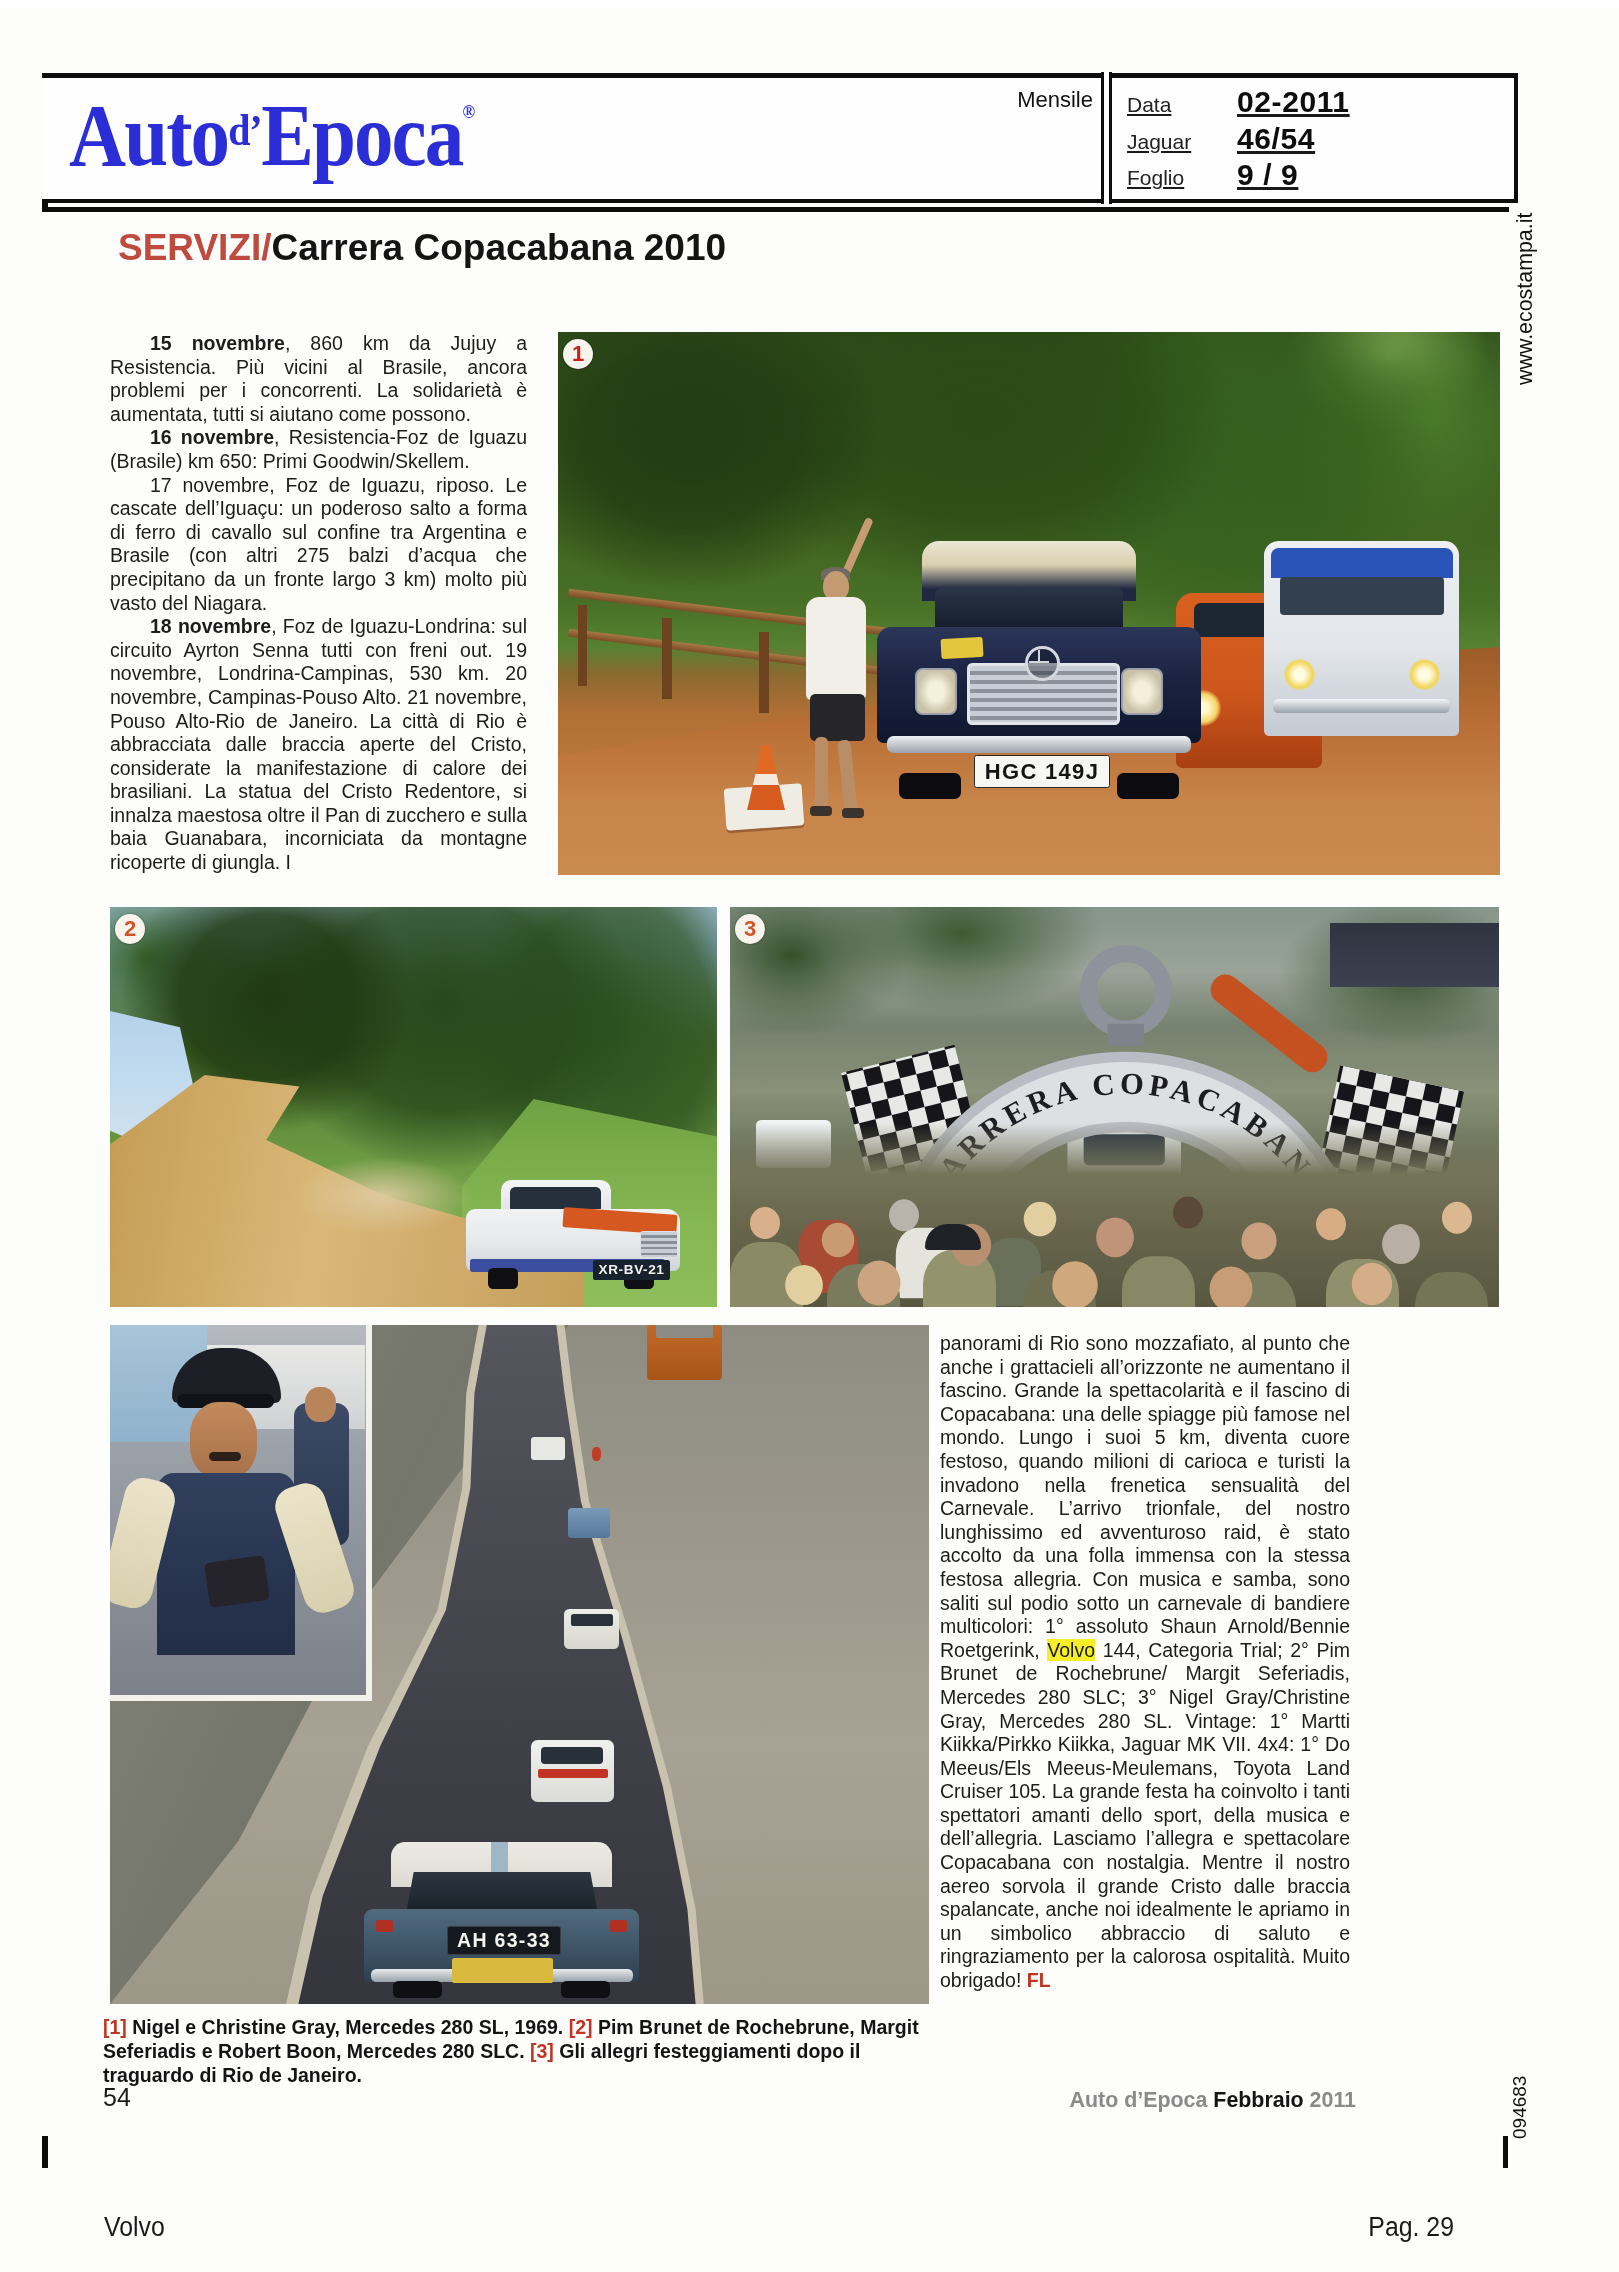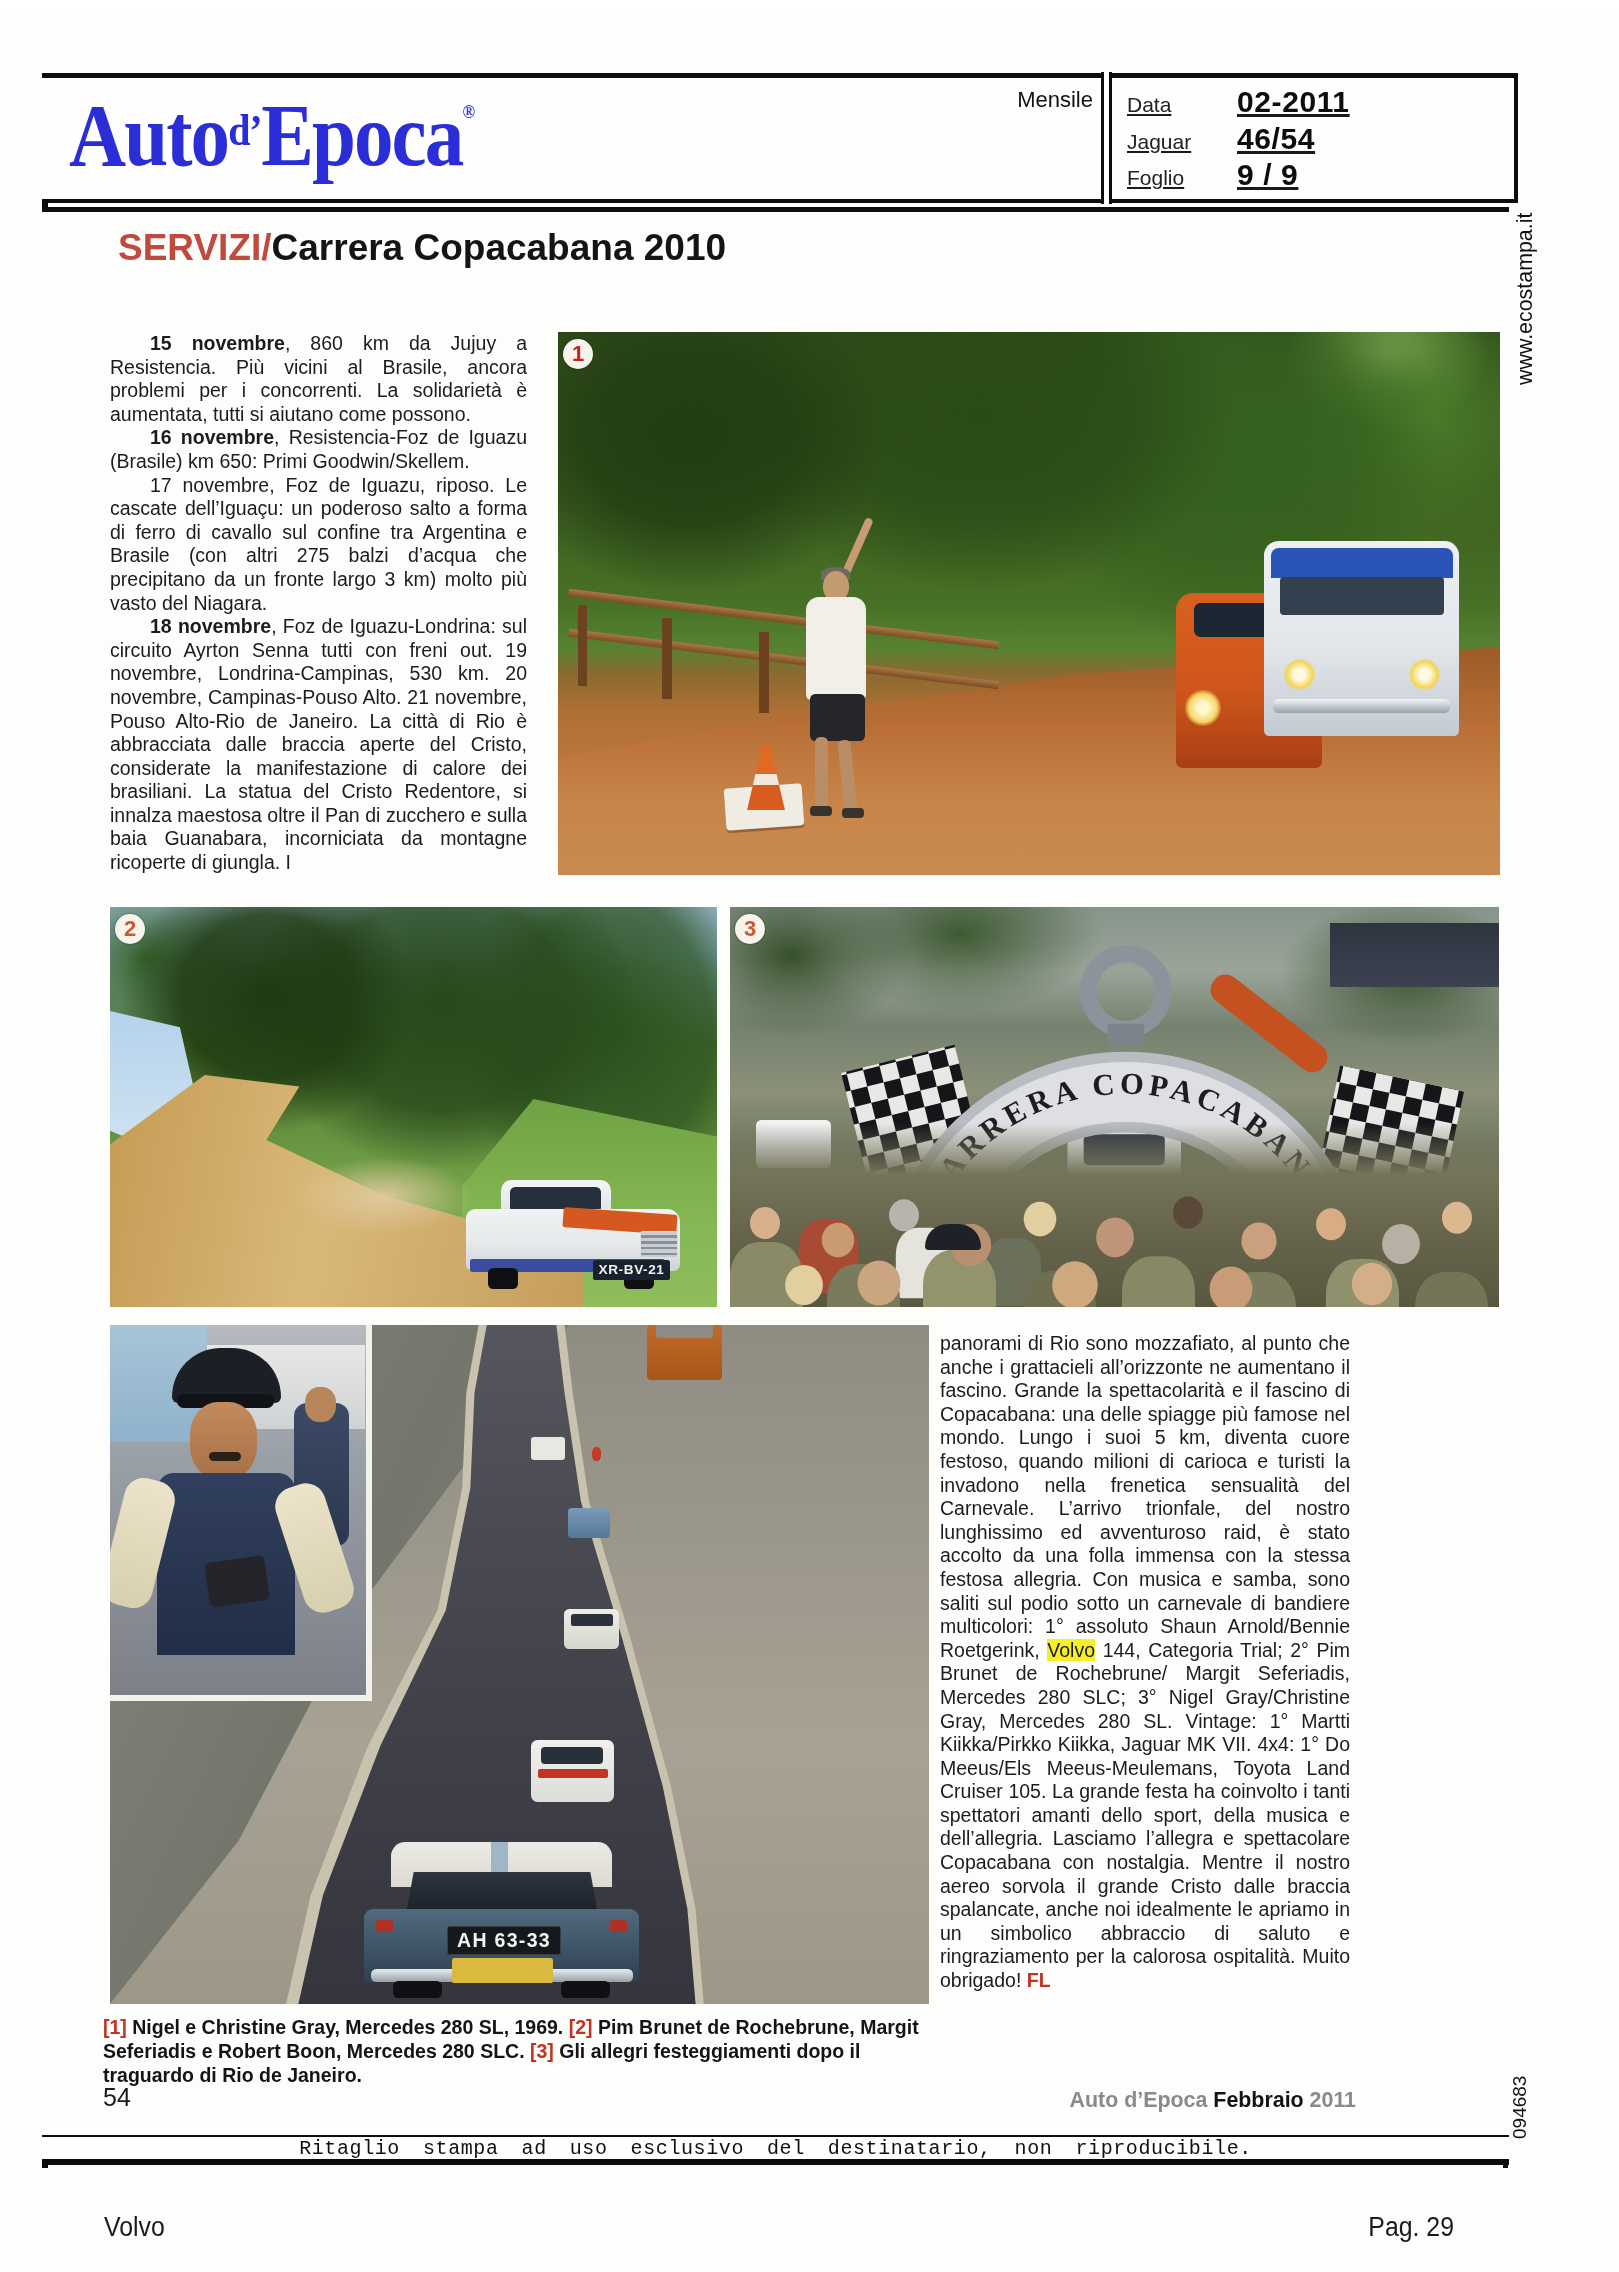--- a/index.html
+++ b/index.html
@@ -252,20 +252,34 @@
       <div class="ph p1-c2-glass"></div>
       <div class="ph p1-c2-light"></div>
     </div>
     <div class="ph p1-car3">
       <div class="ph p1-c3-band"></div>
       <div class="ph p1-c3-glass"></div>
       <div class="ph p1-c3-light" style="left:19.5px;"></div>
       <div class="ph p1-c3-light" style="right:19.5px;"></div>
       <div class="ph p1-c3-bumper"></div>
     </div>
+    <div class="ph p1-car1">
+      <div class="ph p1-c1-roof"></div>
+      <div class="ph p1-c1-glass"></div>
+      <div class="ph p1-c1-body"></div>
+      <div class="ph p1-c1-plaque"></div>
+      <div class="ph p1-c1-grille"></div>
+      <div class="ph p1-c1-star"></div>
+      <div class="ph p1-c1-light" style="left:38px;"></div>
+      <div class="ph p1-c1-light" style="right:38px;"></div>
+      <div class="ph p1-c1-bumper"></div>
+      <div class="ph p1-c1-wheel" style="left:22px;"></div>
+      <div class="ph p1-c1-wheel" style="right:22px;"></div>
+      <div class="plate p1-c1-plate">HGC 149J</div>
+    </div>
     <div class="badge badge-red">1</div>
   </div>
 
   <div id="photo2" class="photo">
     <div class="ph p2-trees"></div>
     <div class="ph p2-field"></div>
     <div class="ph p2-sky"></div>
     <div class="ph p2-road"></div>
     <div class="ph p2-dust"></div>
     <div class="ph p2-car">
@@ -366,23 +380,20 @@
     </div>
   </div>
 
   <div class="abs caption"><span class="seg-red">[1] </span><span class="seg-b">Nigel e Christine Gray, Mercedes 280 SL, 1969. </span><span class="seg-red">[2] </span><span class="seg-b">Pim Brunet de Rochebrune, Margit Seferiadis e Robert Boon, Mercedes 280 SLC. </span><span class="seg-red">[3] </span><span class="seg-b">Gli allegri festeggiamenti dopo il traguardo di Rio de Janeiro.</span></div>
 
   <div class="abs page-num">54</div>
   <div class="abs credit">
     <span class="c-gray">Auto d’Epoca </span><span class="c-black">Febbraio </span><span class="c-gray">2011</span>
   </div>
 
-  <div class="abs strip">
-    <span>Ritaglio stampa ad uso esclusivo del destinatario, non riproducibile.</span>
-  </div>
 
   <div class="abs vert ecostampa-vert">www.ecostampa.it</div>
   <div class="abs vert code-vert">094683</div>
 
   <div class="abs bottom-left">Volvo</div>
   <div class="abs bottom-right">Pag. 29</div>
 
 </div>
 
 

